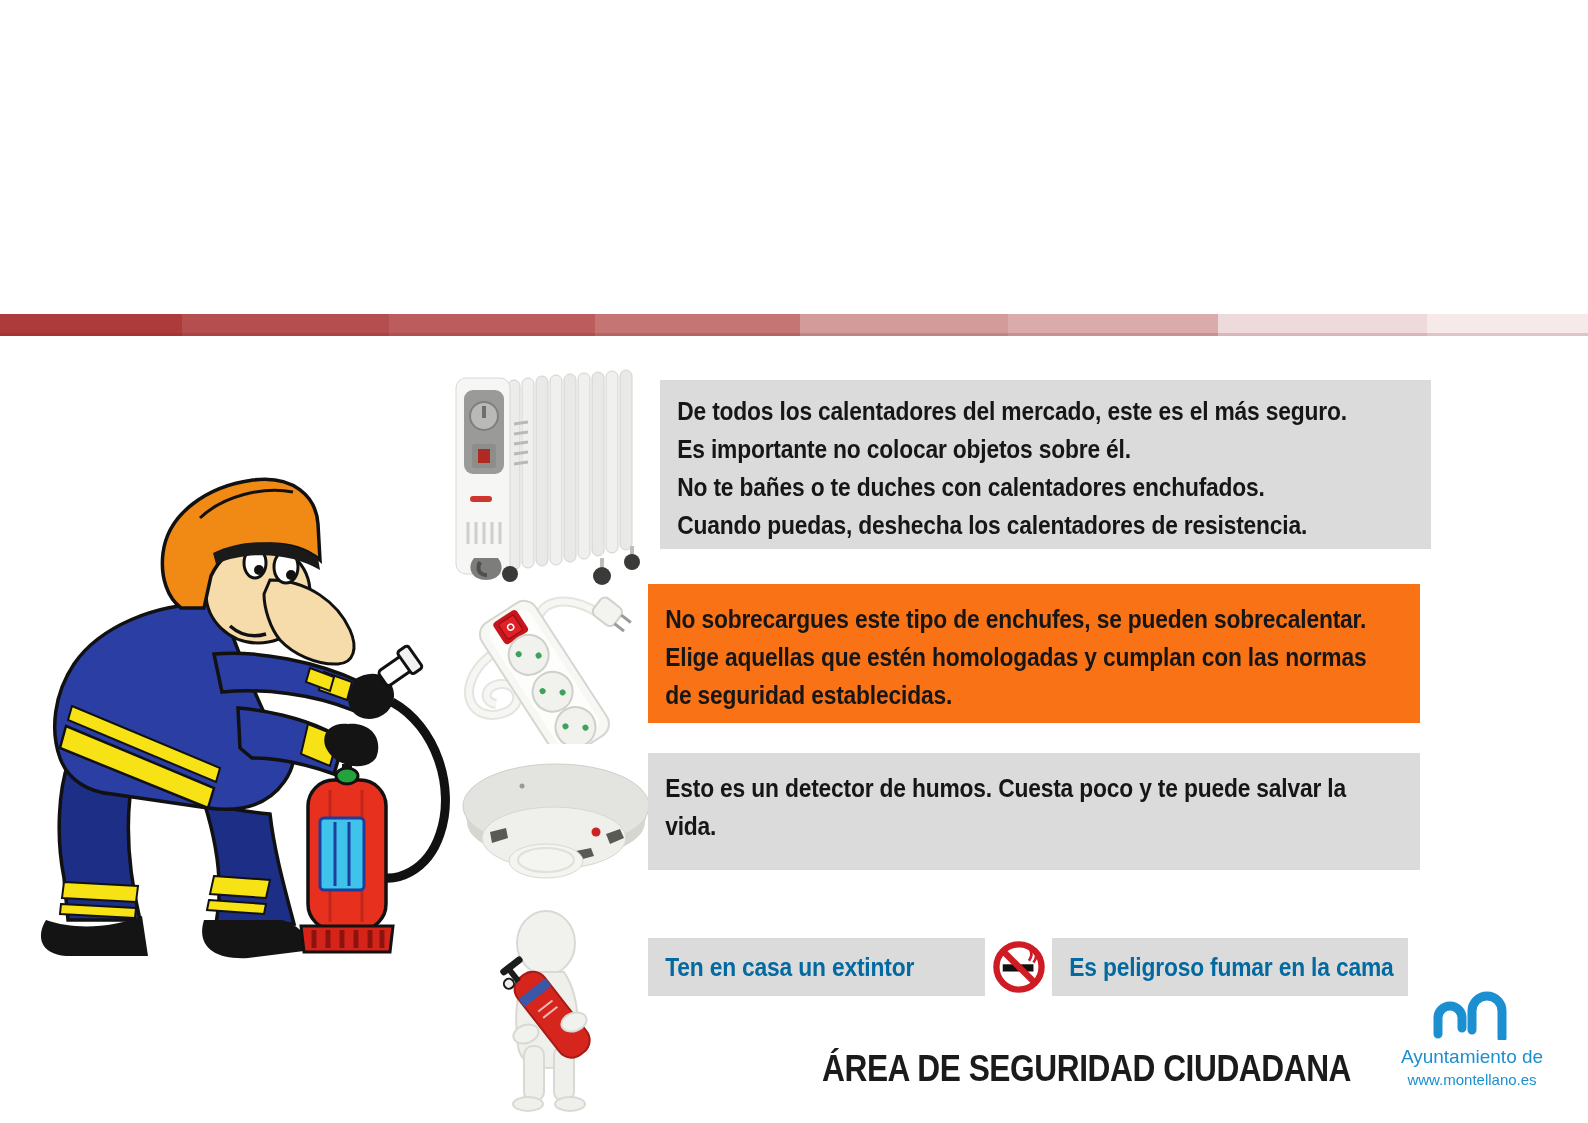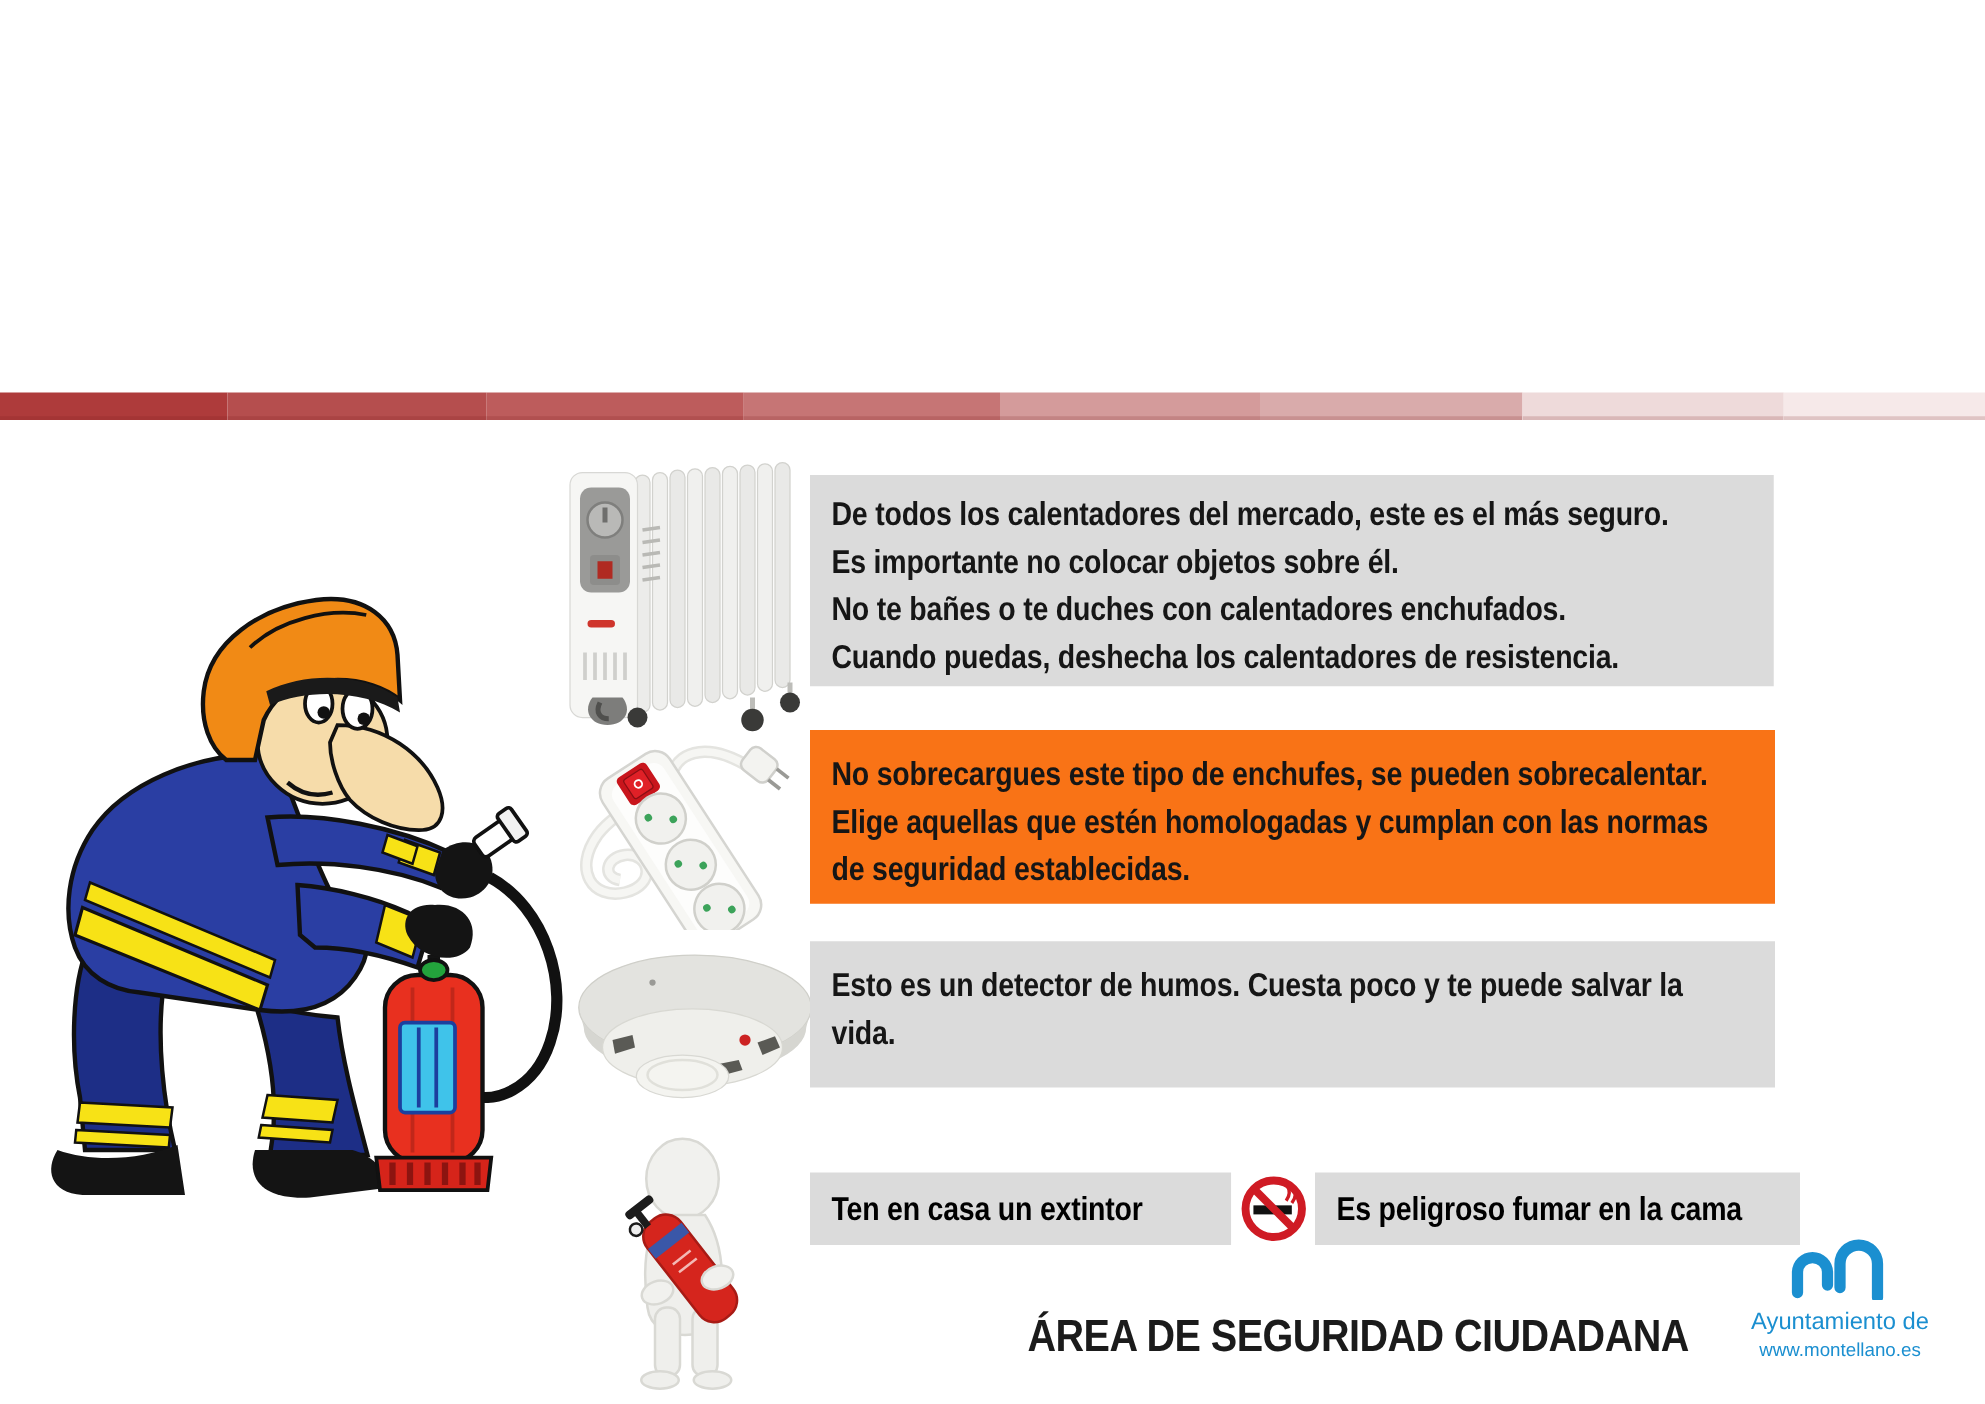--- a/index.html
+++ b/index.html
@@ -19,29 +19,29 @@
   
   .divider{position:absolute;top:314px;left:0;width:1588px;height:22px;display:flex;}
   .seg{height:100%;box-shadow:inset 0 -3px rgba(120,30,30,.18);}
   .seg1{width:182px}.seg2{width:207px}.seg3{width:206px}.seg4{width:205px}
   .seg5{width:208px}.seg6{width:210px}.seg7{width:209px}.seg8{width:161px}
 
   
   .tip-box{position:absolute;left:648px;background:#dbdbdb;color:#161616;font-weight:bold;}
   .tip-text{padding:12px 0 0 20px;transform:scaleX(0.86);transform-origin:0 0;}
   .tip-line{font-size:26.5px;line-height:38px;white-space:nowrap;letter-spacing:-0.2px;}
-  .box1{top:380px;width:771px;height:169px;}
+  .box1{top:380px;width:771px;height:169px;margin-left:12px;}
   .box2{top:584px;width:772px;height:139px;}
   .box3{top:753px;width:772px;height:117px;}
   .box2 .tip-text,.box3 .tip-text{padding-top:16px;}
 
   .tip-row{position:absolute;left:648px;top:938px;height:58px;display:flex;align-items:stretch;}
-  .tip-cell{background:#dbdbdb;display:flex;align-items:center;color:#000000;font-weight:bold;}
+  .tip-cell{background:#dbdbdb;display:flex;align-items:center;color:#0369a1;font-weight:bold;}
   .cell-left{width:337px;}
-  .cell-right{width:388px;}
+  .cell-right{width:356px;}
   .cell-text{font-size:26.5px;white-space:nowrap;letter-spacing:-0.2px;padding-left:20px;
              transform:scaleX(0.86);transform-origin:0 0;}
   .icon-cell{width:67px;height:70px;margin-top:-6px;background:#fff;
              display:flex;align-items:center;justify-content:center;}
 
   
   .art{position:absolute;}
   .art svg{display:block;width:100%;height:100%;}
   .art-firefighter{left:8px;top:458px;width:460px;height:520px;}
   .art-heater{left:450px;top:362px;width:196px;height:228px;}

